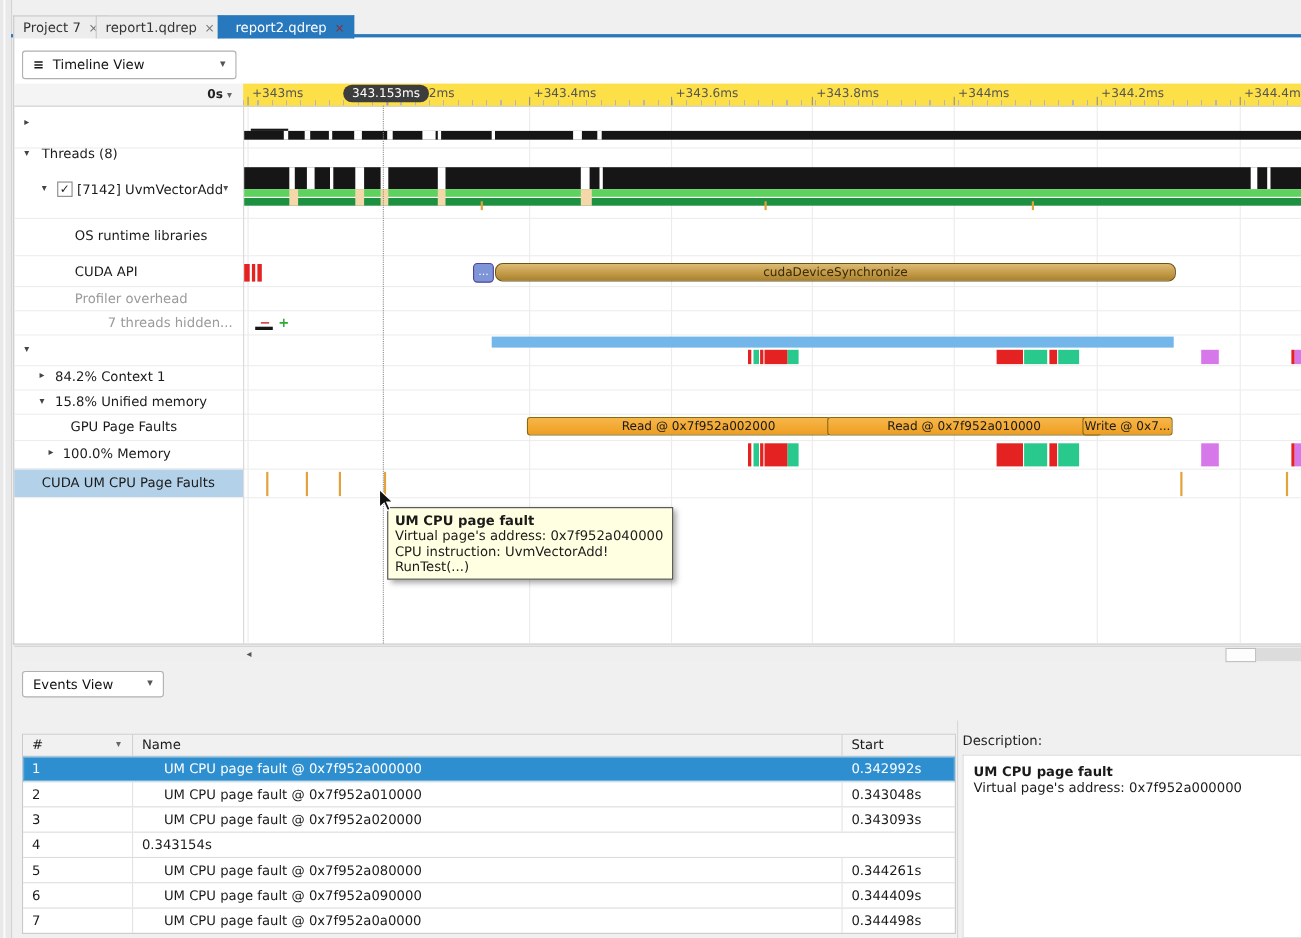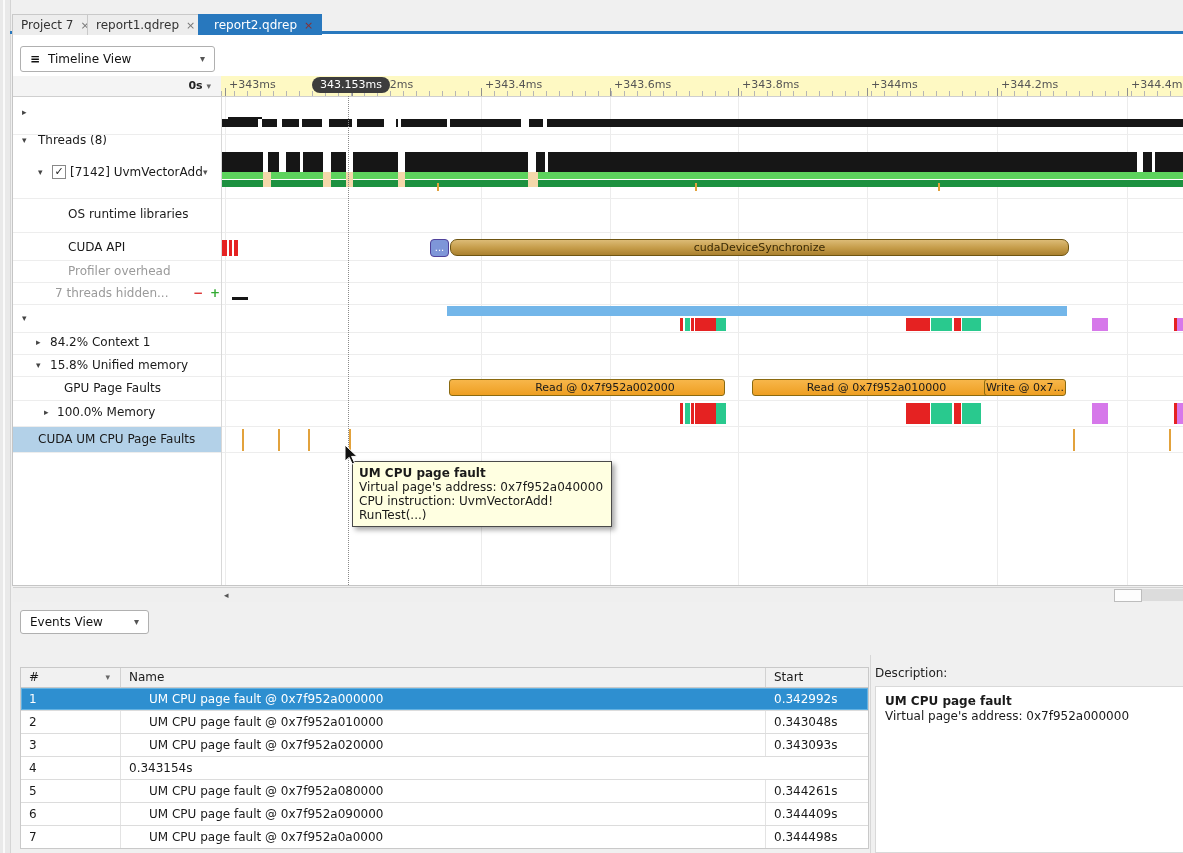--- a/index.html
+++ b/index.html
@@ -19,21 +19,21 @@
   
   #panel{left:12px;top:34px;width:1170px;height:551px;background:#fff;border:1px solid #c5c5c5;border-top:none;}
   .dropdown{background:#fff;border:1px solid #b0b0b0;border-radius:3px;color:#111;}
   #tlview{left:20px;top:46px;width:193px;height:24px;line-height:24px;z-index:6;}
   #tlview .menu{margin:0 8px 0 9px;font-weight:bold;}
   .dd-caret{position:absolute;right:9px;top:0;color:#555;font-size:10px;}
   
   #ruler-left{left:13px;top:76px;width:208px;height:20px;background:#f4f4f4;border-bottom:1px solid #cfcfcf;z-index:3;}
   #origin{position:absolute;right:10px;top:3px;font-size:11px;color:#222;font-weight:bold;}
   #origin .c{font-weight:normal;color:#666;font-size:9px;}
-  #ruler{left:221px;top:76px;width:962px;height:20px;background:#fef9c3;border-bottom:1px solid #cfcfcf;overflow:hidden;z-index:3;}
+  #ruler{left:221px;top:76px;width:962px;height:20px;background:#fde047;border-bottom:1px solid #cfcfcf;overflow:hidden;z-index:3;}
   .ticklabel{position:absolute;top:2px;font-size:11px;color:#555;white-space:nowrap;z-index:2;}
   .majortick{position:absolute;top:12px;width:1px;height:8px;background:#8f8f8f;z-index:2;}
   #minorticks{position:absolute;left:0;top:15px;width:100%;height:5px;
      background:repeating-linear-gradient(to right,#b5b5b5 0 1px,transparent 1px 13px);}
   #badge{position:absolute;left:91px;top:1px;height:16px;line-height:16px;padding:0 8px;border-radius:8px;
      background:#3d3d3d;color:#fff;font-size:11px;z-index:3;}
   
   .trow{position:absolute;left:13px;width:208px;height:22px;line-height:22px;white-space:nowrap;overflow:hidden;}
   .trow.sel{background:#b3d1e8;height:26px;line-height:26px;}
   .trow .ar{position:absolute;top:0;color:#444;font-size:9px;}
@@ -162,21 +162,21 @@
       </div>
       <div class="abs trow" style="top: 203px;">
         <div class="lb" style="left: 55px;">OS runtime libraries</div>
       </div>
       <div class="abs trow" style="top: 236px;">
         <div class="lb" style="left: 55px;">CUDA API</div>
       </div>
       <div class="abs trow muted" style="top: 260px;">
         <div class="lb" style="left: 55px;">Profiler overhead</div>
       </div>
-      <div class="abs trow muted" style="top: 282px;">
+      <div class="abs trow muted" style="top: 282px; margin-left: 43px;">
         <div class="lb" style="left: 42px;">7 threads hidden...</div>
         <div class="minus">−</div>
         <div class="plus">+</div>
       </div>
       <div class="abs trow" style="top: 307px;">
         <div class="ar" style="left: 9px;">▾</div>
       </div>
       <div class="abs trow" style="top: 331px;">
         <div class="ar" style="left: 23px;">▸</div>
         <div class="lb" style="left: 37px;">84.2% Context 1</div>
@@ -287,21 +287,21 @@
         <div class="seg" style="left: 242px; top: 429px; width: 2px; height: 22px; background: rgb(226, 162, 60);"></div>
         <div class="seg" style="left: 278px; top: 429px; width: 2px; height: 22px; background: rgb(226, 162, 60);"></div>
         <div class="seg" style="left: 308px; top: 429px; width: 2px; height: 22px; background: rgb(226, 162, 60);"></div>
         <div class="seg" style="left: 349px; top: 429px; width: 2px; height: 22px; background: rgb(226, 162, 60);"></div>
         <div class="seg" style="left: 1073px; top: 429px; width: 2px; height: 22px; background: rgb(226, 162, 60);"></div>
         <div class="seg" style="left: 1169px; top: 429px; width: 2px; height: 22px; background: rgb(226, 162, 60);"></div>
       </div>
   <div id="marker" class="abs"></div>
   <div id="dotsbtn" class="bar">...</div>
   <div id="syncbar" class="bar">cudaDeviceSynchronize</div>
-  <div class="bar faultbar" style="left:449px;width:276px;padding-left:36px;">Read @ 0x7f952a002000</div>
+  <div class="bar faultbar" style="left:479px;width:276px;padding-left:36px;">Read @ 0x7f952a002000</div>
   <div class="bar faultbar" style="left:752px;width:249px;">Read @ 0x7f952a010000</div>
   <div class="bar faultbar" style="left:984px;width:82px;">Write @ 0x7...</div>
 </div>
 
 <div id="tooltip" class="abs">
   <div class="t">UM CPU page fault</div>
   <div>Virtual page's address: 0x7f952a040000</div>
   <div>CPU instruction: UvmVectorAdd!</div>
   <div>RunTest(...)</div>
 </div>

